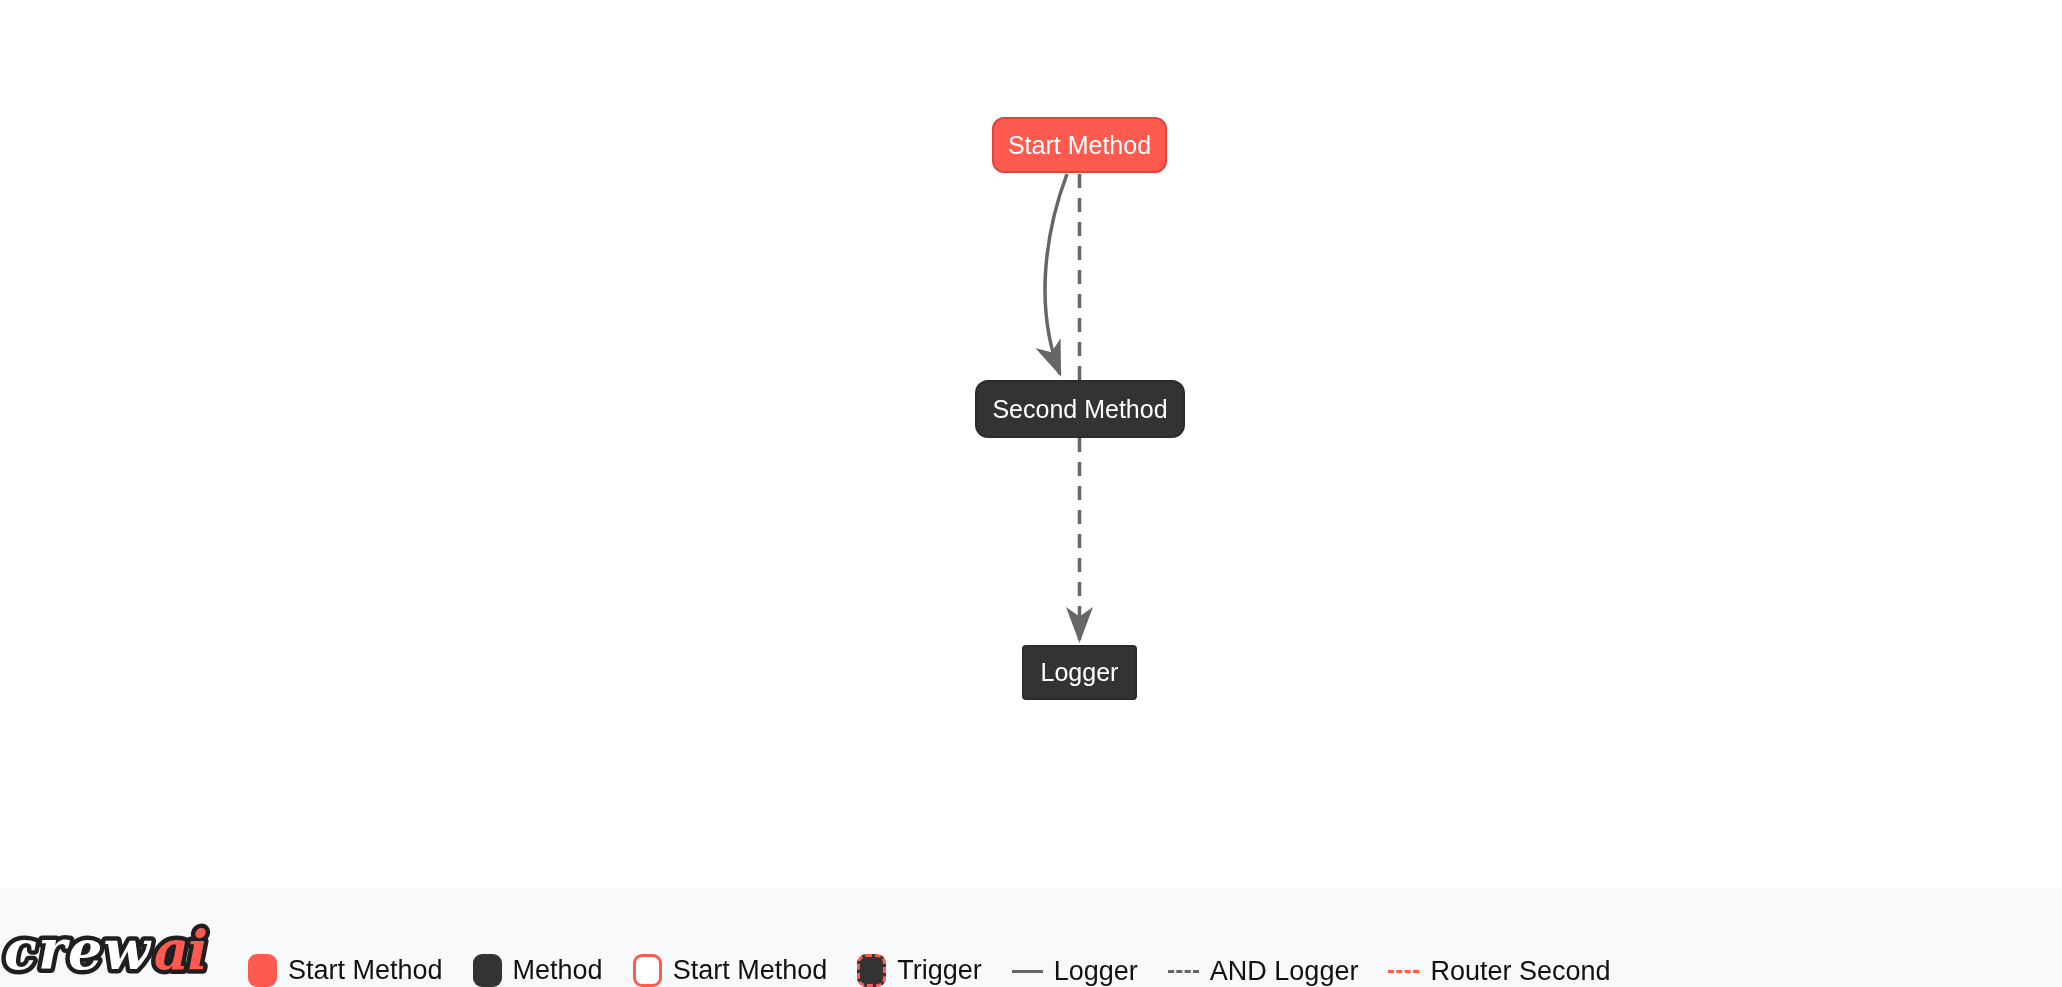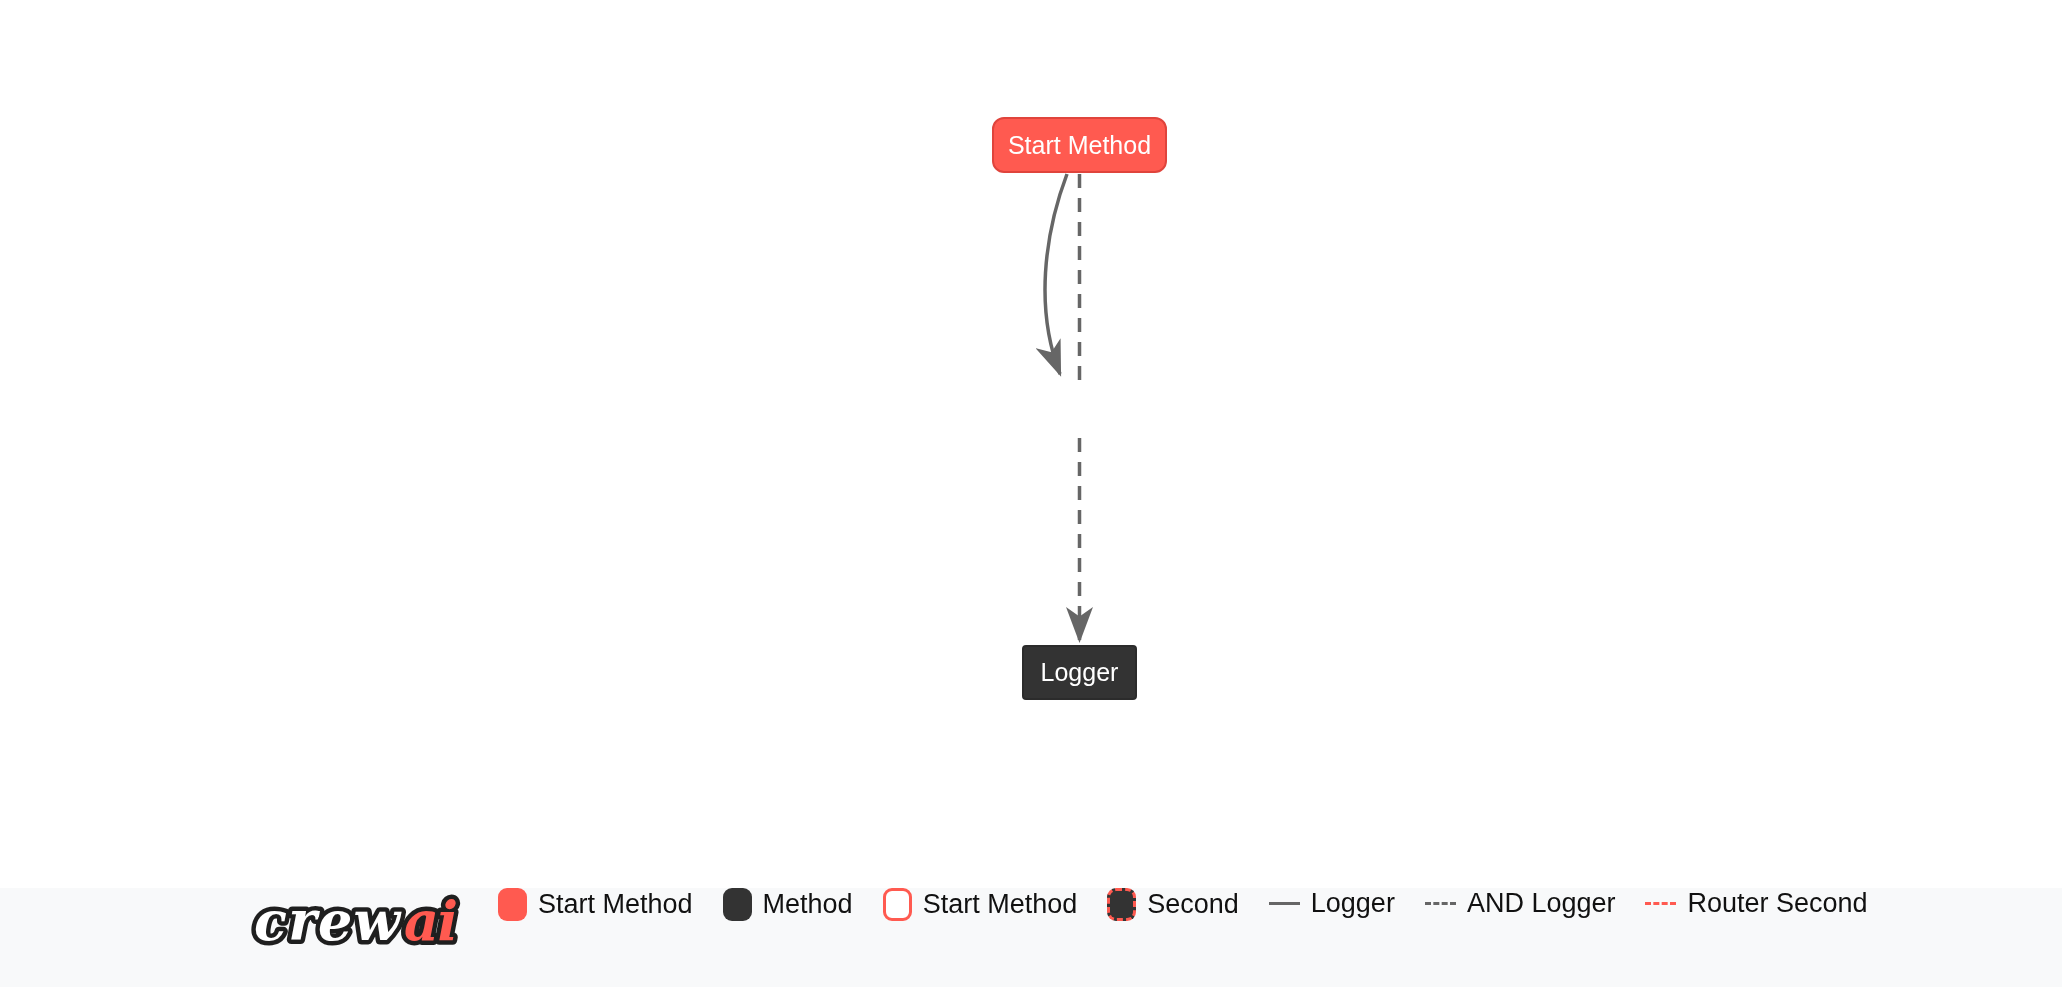--- a/index.html
+++ b/index.html
@@ -70,22 +70,21 @@
     background: #333333;
     border: 2px solid #2B2B2B;
     border-radius: 4px;
   }
   .legendbar {
     box-sizing: border-box;
     width: 2062px;
     height: 99px;
     background: #F8F9FA;
     display: flex;
-    align-items: flex-start;
-    padding-left: 250px;
+    align-items: flex-end;
     gap: 30px;
   }
   .logo-wrap {
     width: 214px;
     height: 70px;
     flex: 0 0 auto;
     margin-right: 4px;
   }
   .logo-text {
     font-family: "DejaVu Serif", serif;
@@ -138,20 +137,21 @@
       <marker id="arrowGray" viewBox="0 0 12 9" refX="11" refY="4.5" markerWidth="36" markerHeight="27" orient="auto" markerUnits="userSpaceOnUse">
         <path d="M0,0 L12,4.5 L0,9 L3.2,4.5 Z" fill="#666666"></path>
       </marker>
     </defs>
     <path class="edge dashed" d="M 1079.5 174 L 1079.5 380"></path>
     <path class="edge dashed" d="M 1079.5 438 L 1079.5 640" marker-end="url(#arrowGray)"></path>
     <path class="edge" d="M 1067 174 C 1044 235 1035 310 1060 374" marker-end="url(#arrowGray)"></path>
   </svg>
 
   <div class="node start">Start Method</div>
+  <div class="node second">Second Method</div>
   <div class="node logger">Logger</div>
 </div>
 
 <div class="legendbar">
 
   <div class="logo-wrap">
     <svg width="214" height="70" viewBox="0 0 214 70">
       <text class="logo-text logo-crew" x="4" y="52" textLength="146">crew</text>
       <text class="logo-text logo-ai" x="154" y="52" textLength="54">ai</text>
     </svg>
@@ -167,21 +167,21 @@
     <span>Method</span>
   </div>
 
   <div class="litem">
     <span class="sw sw-node sw-crew"></span>
     <span>Start Method</span>
   </div>
 
   <div class="litem">
     <span class="sw sw-node sw-router"></span>
-    <span>Second</span>
+    <span>Trigger</span>
   </div>
 
   <div class="litem">
     <span class="sw sw-line sw-line-solid"></span>
     <span>Logger</span>
   </div>
 
   <div class="litem">
     <span class="sw sw-line sw-line-dashed"></span>
     <span>AND Logger</span>

